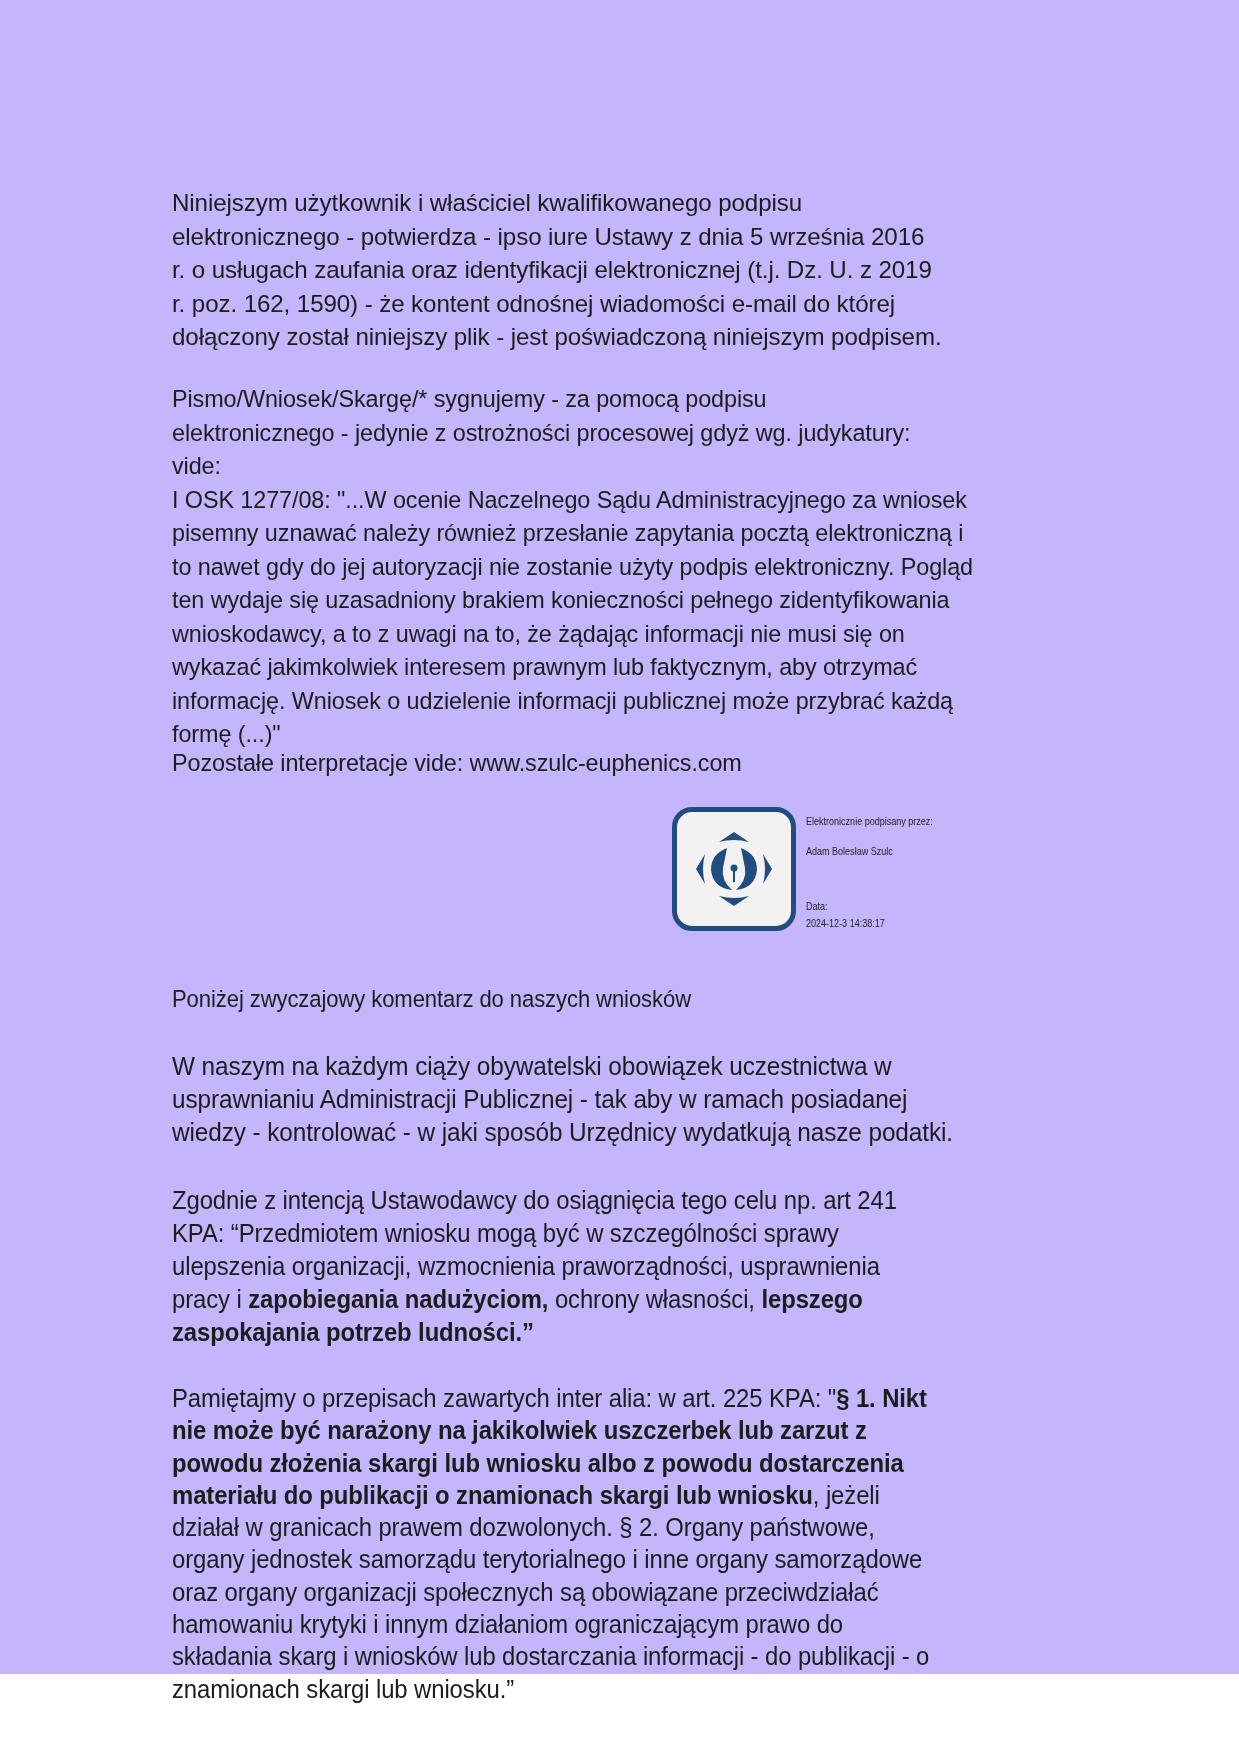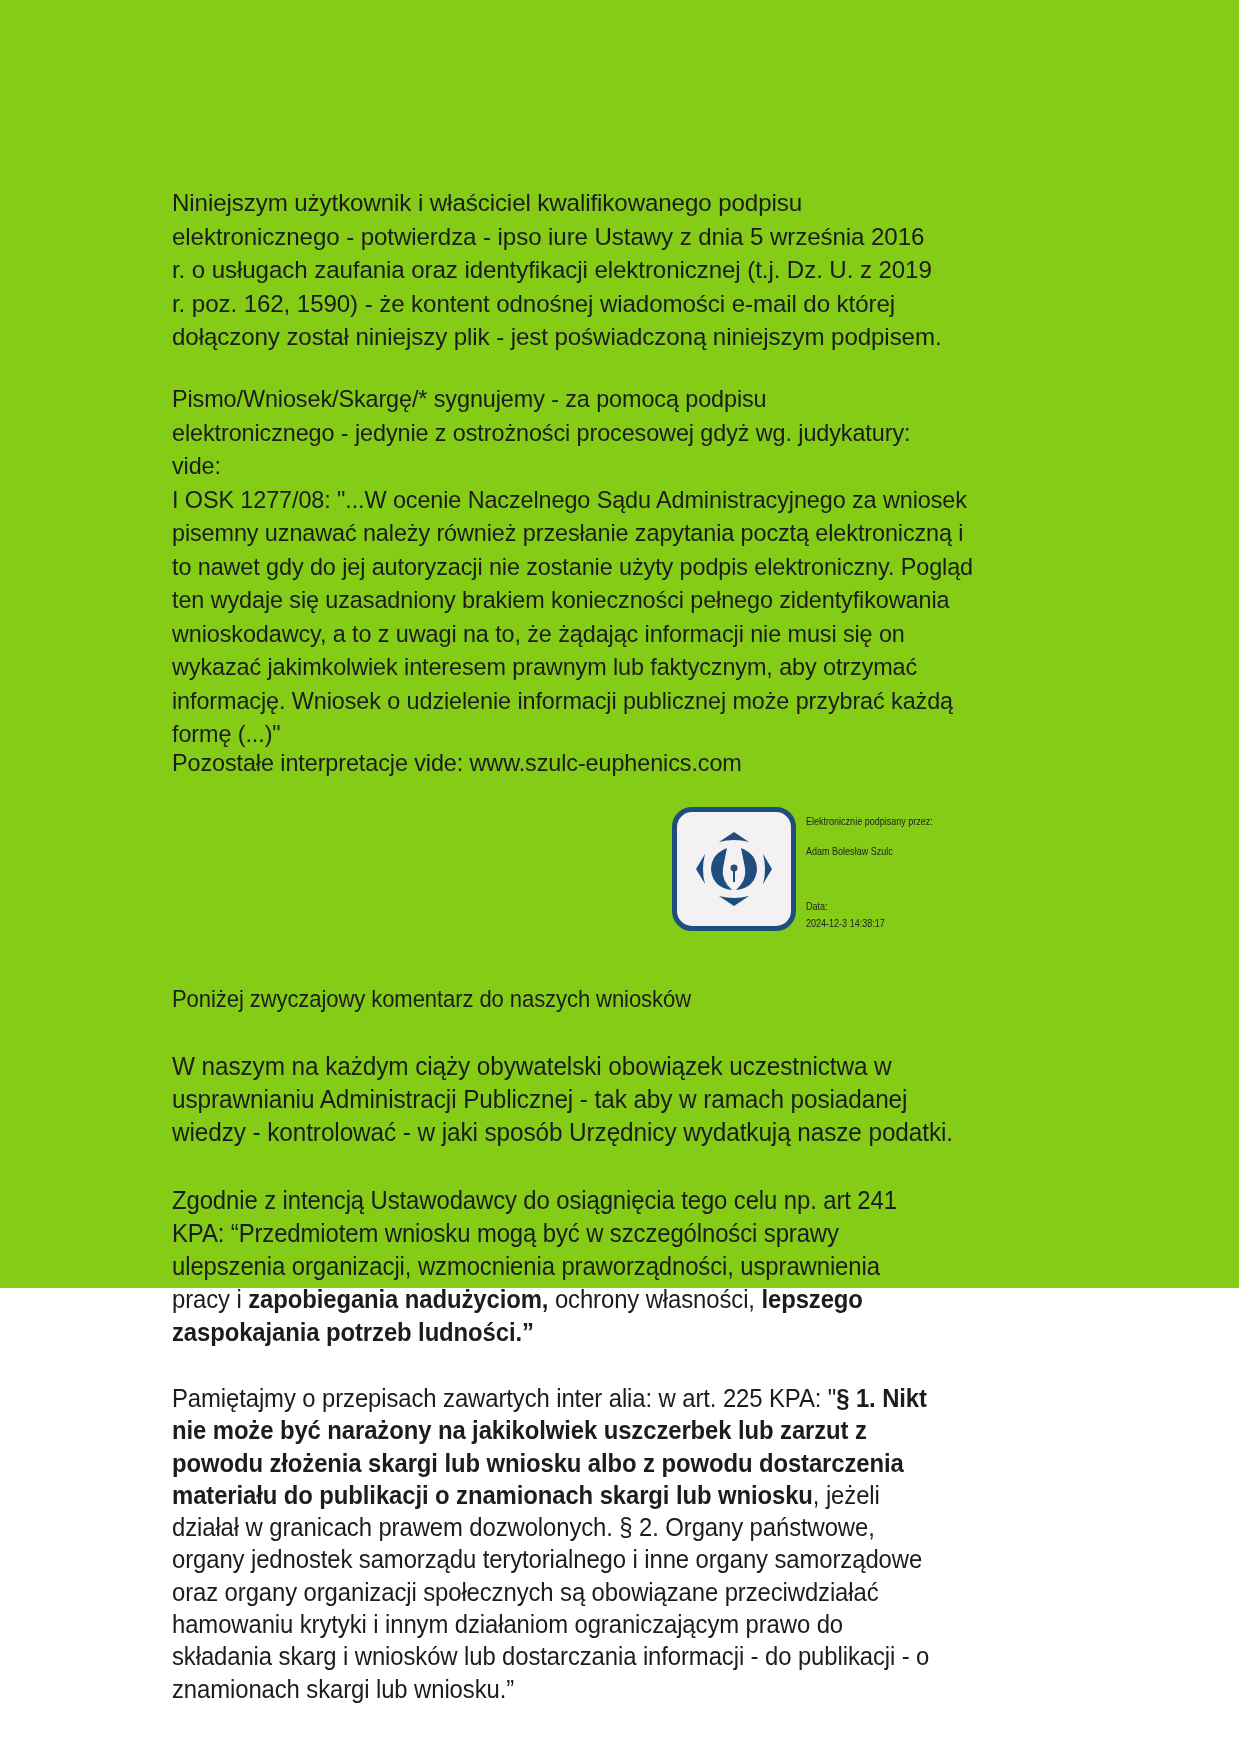--- a/index.html
+++ b/index.html
@@ -1,19 +1,19 @@
 <!DOCTYPE html>
 <html><head>
   <meta charset="utf-8">
   <style>
     html, body { margin: 0; padding: 0; background: #ffffff; }
     body { width: 1239px; height: 1754px; position: relative; overflow: hidden; }
     .page {
-      position: absolute; left: 0; top: 0; width: 1239px; height: 1288px;
-      background: #84cc16; color: #1c1c1c;
+      position: absolute; left: 0; top: 0; width: 1239px; height: 1674px;
+      background: #c4b5fd; color: #1c1c1c;
       font-family: "Liberation Sans", sans-serif;
     }
     .block { position: absolute; left: 172px; width: 960px; font-size: 24.5px; line-height: 33.5px; letter-spacing: -0.1px; }
     .line { display: block; white-space: nowrap; }
     .b { font-weight: bold; }
     .narrow { transform: scaleX(0.93); transform-origin: left center; }
 
     #para1 { top: 186px; }
     #para2 { top: 382px; }
     #para3 { top: 746px; }

